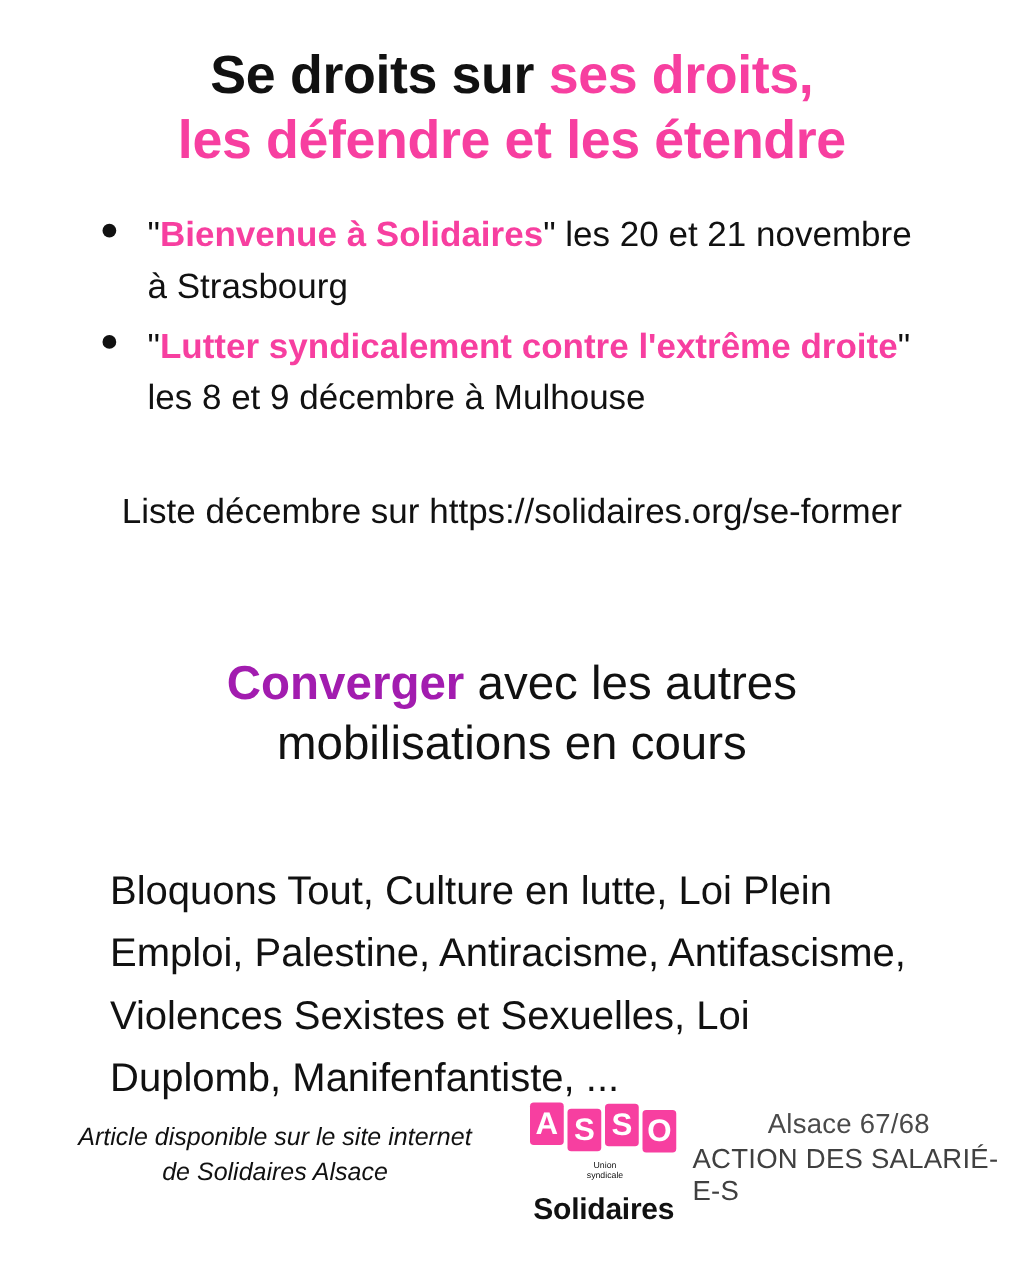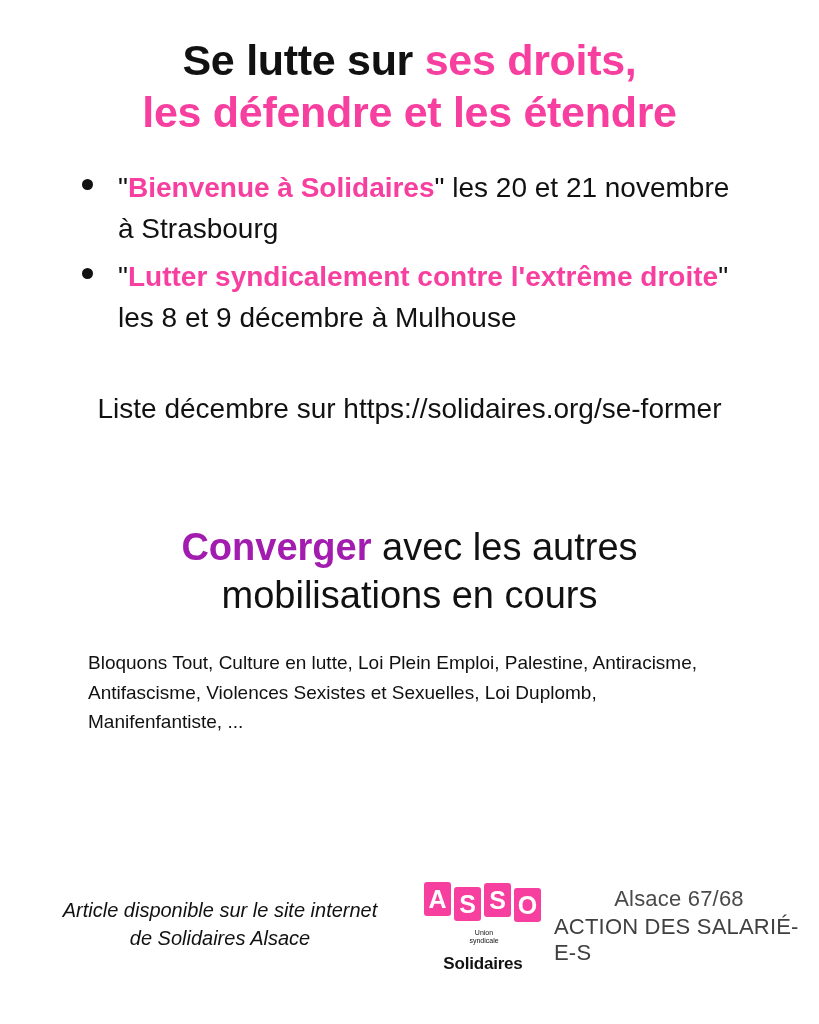--- a/index.html
+++ b/index.html
@@ -84,23 +84,23 @@
     font-weight: 400;
     color: #111111;
   }
   .subtitle-line .strong-pink {
     color: #a21caf;
     font-weight: 700;
   }
 
   
   .para {
-    margin: 28px 0 0 0;
+    margin: 68px 0 0 0;
     padding: 0 88px;
-    font-size: 19px;
+    font-size: 32px;
     line-height: 1.56;
     color: #111111;
     text-align: left;
     font-weight: 500;
   }
 
   
   .footer {
     position: absolute;
     left: 0;
@@ -161,21 +161,21 @@
     color: #111111;
     text-align: center;
     width: 60px;
   }
   .logo-solidaires {
     position: absolute;
     top: 72px;
     left: 0;
     width: 118px;
     text-align: center;
-    font-size: 17px;
+    font-size: 24px;
     font-weight: 700;
     color: #111111;
     letter-spacing: -0.2px;
   }
 
   .footer-org {
     position: absolute;
     left: 554px;
     top: 6px;
     width: 250px;
@@ -195,21 +195,21 @@
     line-height: 1.16;
     letter-spacing: 0.2px;
   }
 </style>
 </head>
 <body>
 
 <div class="page">
 
   <div class="title-block">
-    <div class="title-line"><span class="black">Se lutte sur </span><span class="pink">ses droits,</span></div>
+    <div class="title-line"><span class="black">Se droits sur </span><span class="pink">ses droits,</span></div>
     <div class="title-line"><span class="pink">les défendre et les étendre</span></div>
   </div>
 
   <ul class="bullets">
     <li>
       <span class="dot"></span><span class="b-black">"</span><span class="b-pink">Bienvenue à Solidaires</span><span class="b-black">" les 20 et 21 novembre à Strasbourg</span>
     </li>
     <li>
       <span class="dot"></span><span class="b-black"> "</span><span class="b-pink">Lutter syndicalement contre l'extrême droite</span><span class="b-black">" les 8 et 9 décembre à Mulhouse</span>
     </li>

